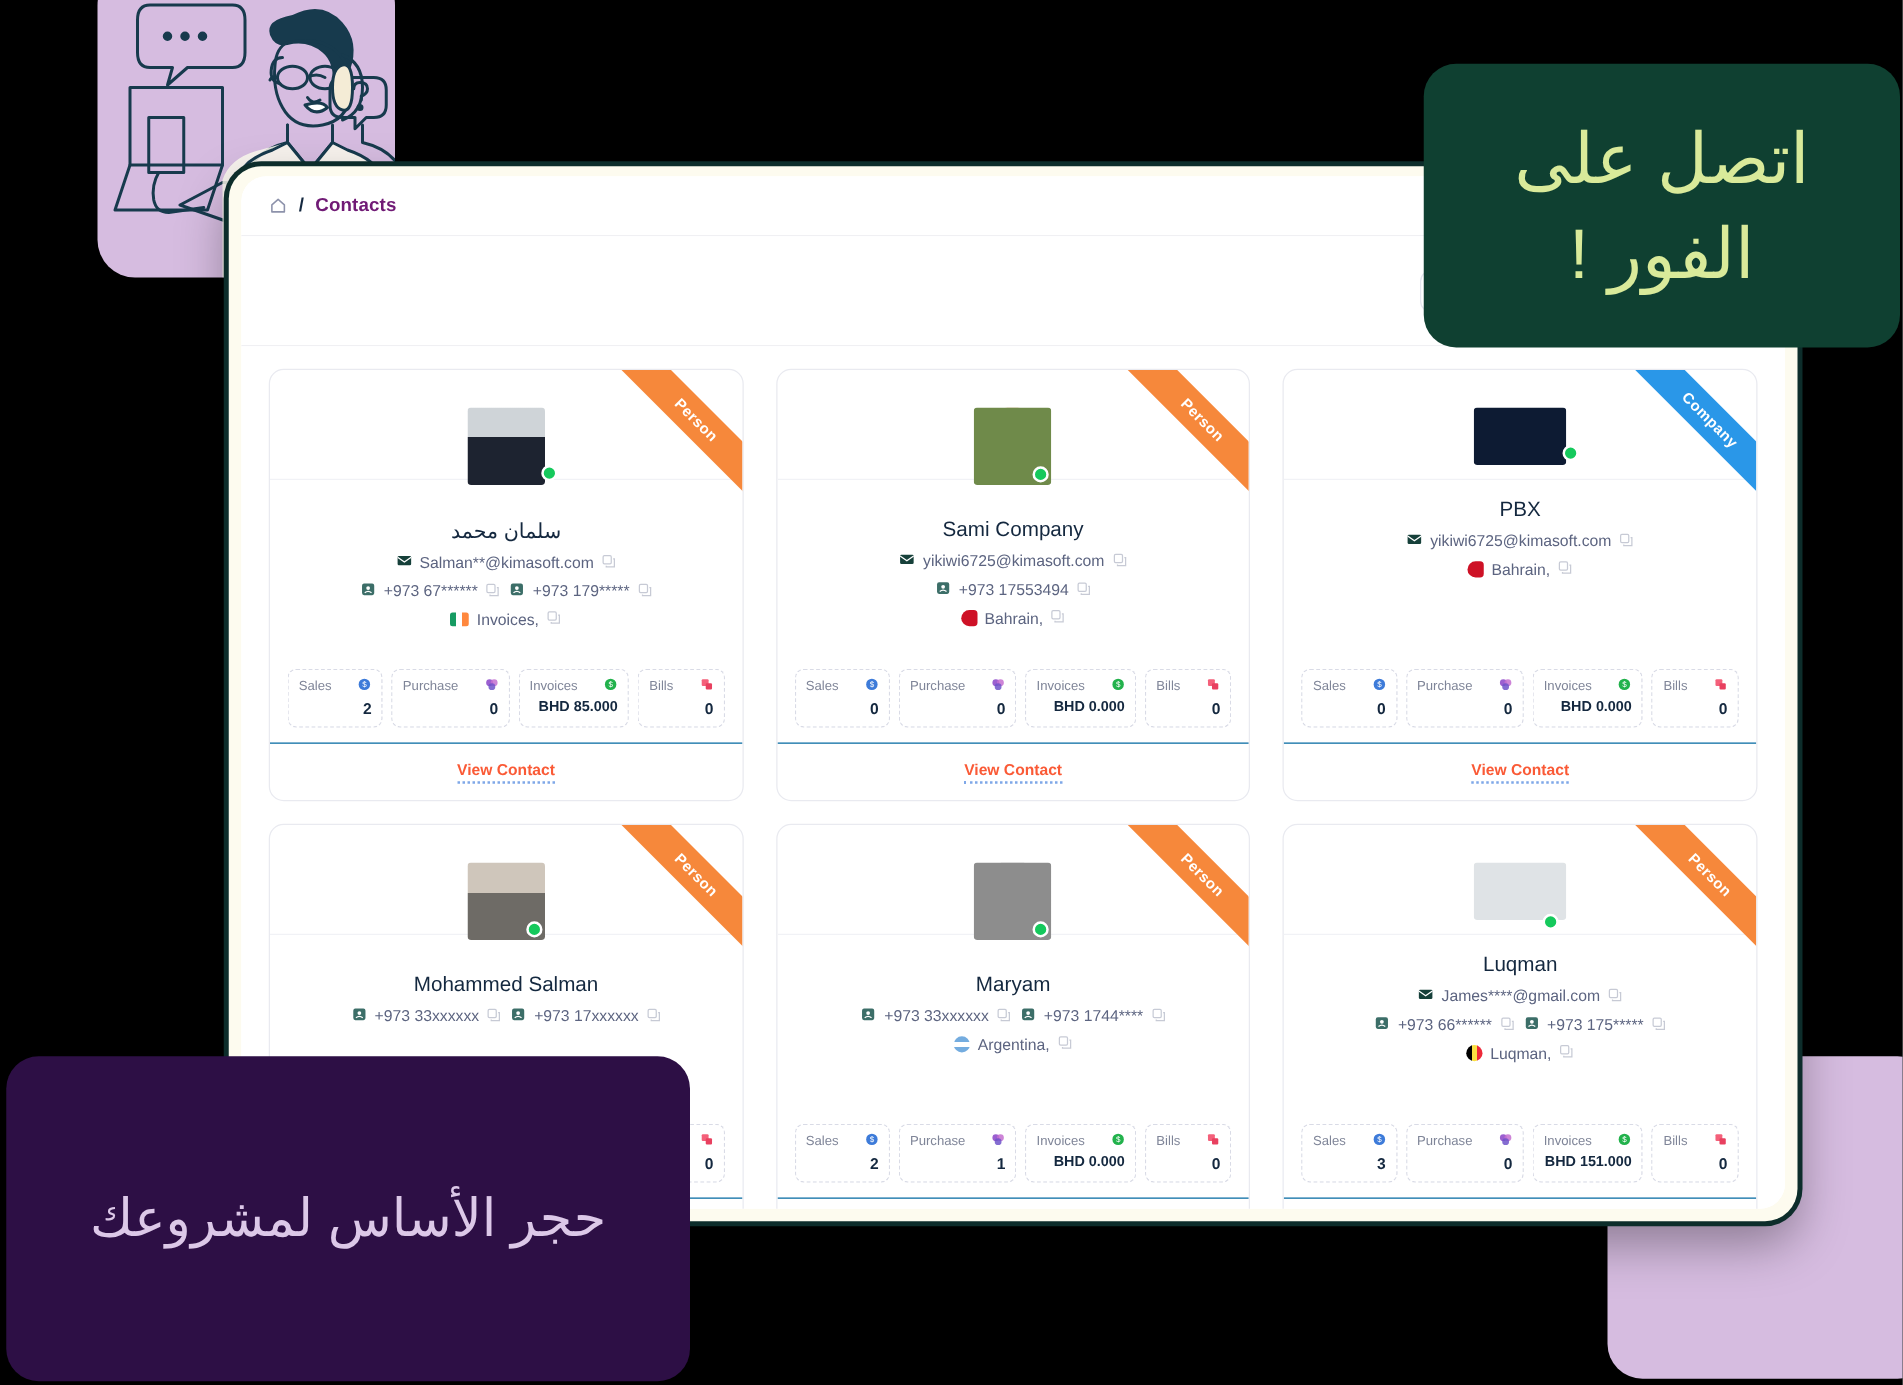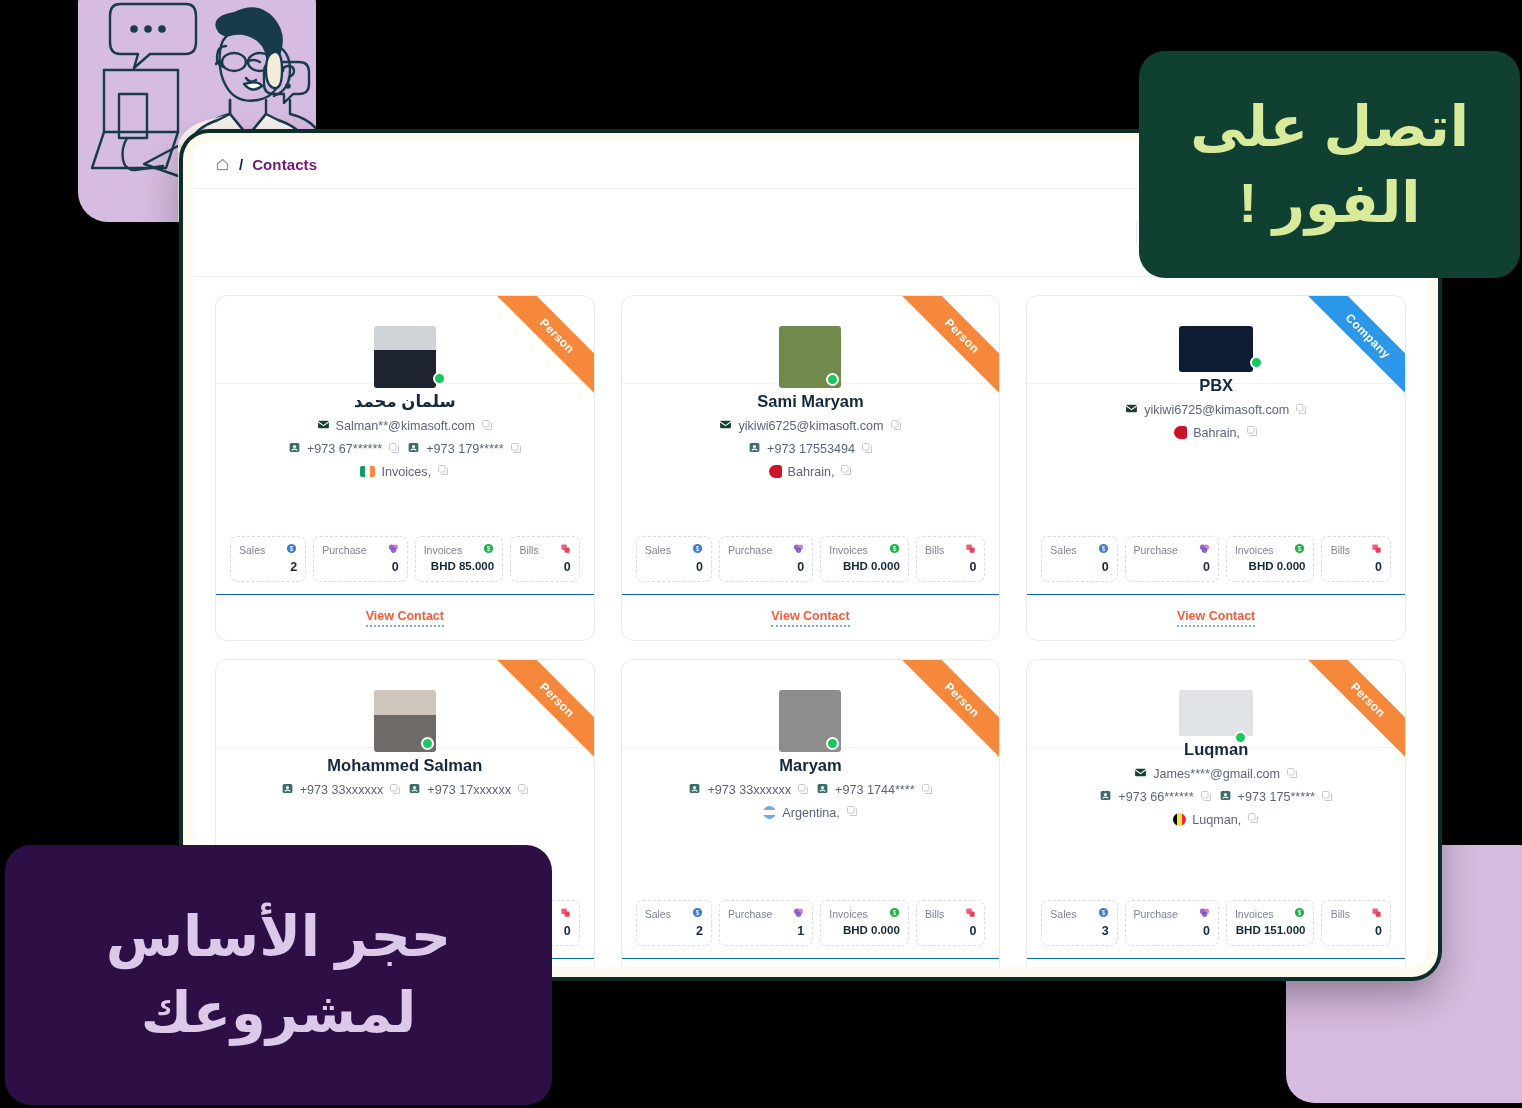--- a/index.html
+++ b/index.html
@@ -84,21 +84,21 @@
     background-size:cover; background-position:center;
   }
   .avatar.wide{ width:74px; height:46px; }
   .dot{
     position:absolute; right:-10px; bottom:3px; width:13px; height:13px;
     border-radius:50%; background:#15c95c; border:2px solid #fff;
   }
   .dot.inside{ right:2px; bottom:2px; }
   .dot.below{ right:6px; bottom:-8px; }
 
-  .cname{ margin-top:4px; font-size:16.5px; font-weight:700; color:#14283f; }
+  .cname{ margin-top:27px; font-size:16.5px; font-weight:400; color:#14283f; }
   .crow{
     margin-top:7px; display:flex; align-items:center; justify-content:center;
     gap:7px; font-size:12.6px; color:#5c6480; flex-wrap:wrap;
   }
   .crow .seg{ display:flex; align-items:center; gap:6px; }
   .copy{ opacity:.55; flex:none; }
   .flag{ width:15px; height:11px; border-radius:2px; display:inline-block; flex:none; }
 
   
   .flag.ireland{ background:linear-gradient(to right,#169b62 0 33.3%,#fff 33.3% 66.6%,#ff883e 66.6% 100%); }
@@ -135,30 +135,30 @@
     display:flex; align-items:center; justify-content:center;
   }
   .view-link{
     font-size:12.5px; font-weight:700; color:#fa5a36; cursor:pointer;
     border-bottom:2px dotted #7fa8e8; padding-bottom:2px; text-decoration:none;
   }
 
   
   .ar-badge{
     position:absolute; display:flex; align-items:center; justify-content:center;
-    text-align:center; font-weight:700; line-height:1.35; direction:rtl;
+    text-align:center; font-weight:400; line-height:1.35; direction:rtl;
     border-radius:26px; padding:16px 26px;
   }
   #badge-green{
     left:1139px; top:51px; width:381px; height:227px;
     background:#0f4031; color:#d9ea9a; font-size:56px;
   }
   #badge-purple{
     left:5px; top:845px; width:547px; height:260px;
-    background:#2d0f45; color:#dcc8e8; font-size:56px;
+    background:#2d0f45; color:#dcc8e8; font-size:42px;
   }
 </style>
 </head>
 <body>
 
 <div class="purple-block" id="pb-topleft">
   <svg class="illus" viewBox="0 0 238 248">
     <g fill="none" stroke="#173a4d" stroke-width="2.4" stroke-linejoin="round" stroke-linecap="round">
       <path d="M42 30 q-10 0 -10 12 l0 26 q0 12 10 12 l18 0 l-4 14 l16 -14 l36 0 q10 0 10 -12 l0 -26 q0 -12 -10 -12 z"></path>
       <circle cx="56" cy="55" r="2.6" fill="#173a4d"></circle>
@@ -338,21 +338,21 @@
         <div class="card">
           <div class="ribbon person">
             <i>Person</i>
           </div>
           <div class="card-top"></div>
           <div class="card-body">
             <div class="avatar-wrap">
               <span class="avatar" style="background-image:linear-gradient(#6f8a4a 0 100%),radial-gradient(circle at 50% 26%,#c98a3c 0 30%,transparent 31%),radial-gradient(circle at 50% 58%,#8d5a32 0 26%,transparent 27%)"></span>
               <span class="dot inside"></span>
             </div>
-            <div class="cname">Sami Maryam</div>
+            <div class="cname">Sami Company</div>
             <div class="crow">
               <span class="seg">
                 <span><svg width="13" height="13" viewBox="0 0 24 24" fill="#16403a">
                     <rect x="2" y="5" width="20" height="14" rx="2"></rect>
                     <path d="M2 7 L12 14 L22 7" stroke="#fff" stroke-width="2" fill="none"></path>
                   </svg></span>
                 <span>yikiwi6725@kimasoft.com</span>
                 <span class="copy"><svg width="12" height="12" viewBox="0 0 24 24" fill="none" stroke="#9aa0b4" stroke-width="2">
                     <rect x="3" y="3" width="13" height="13" rx="2"></rect>
                     <path d="M8 19 l0 2 l13 0 l0 -13 l-2 0"></path>

